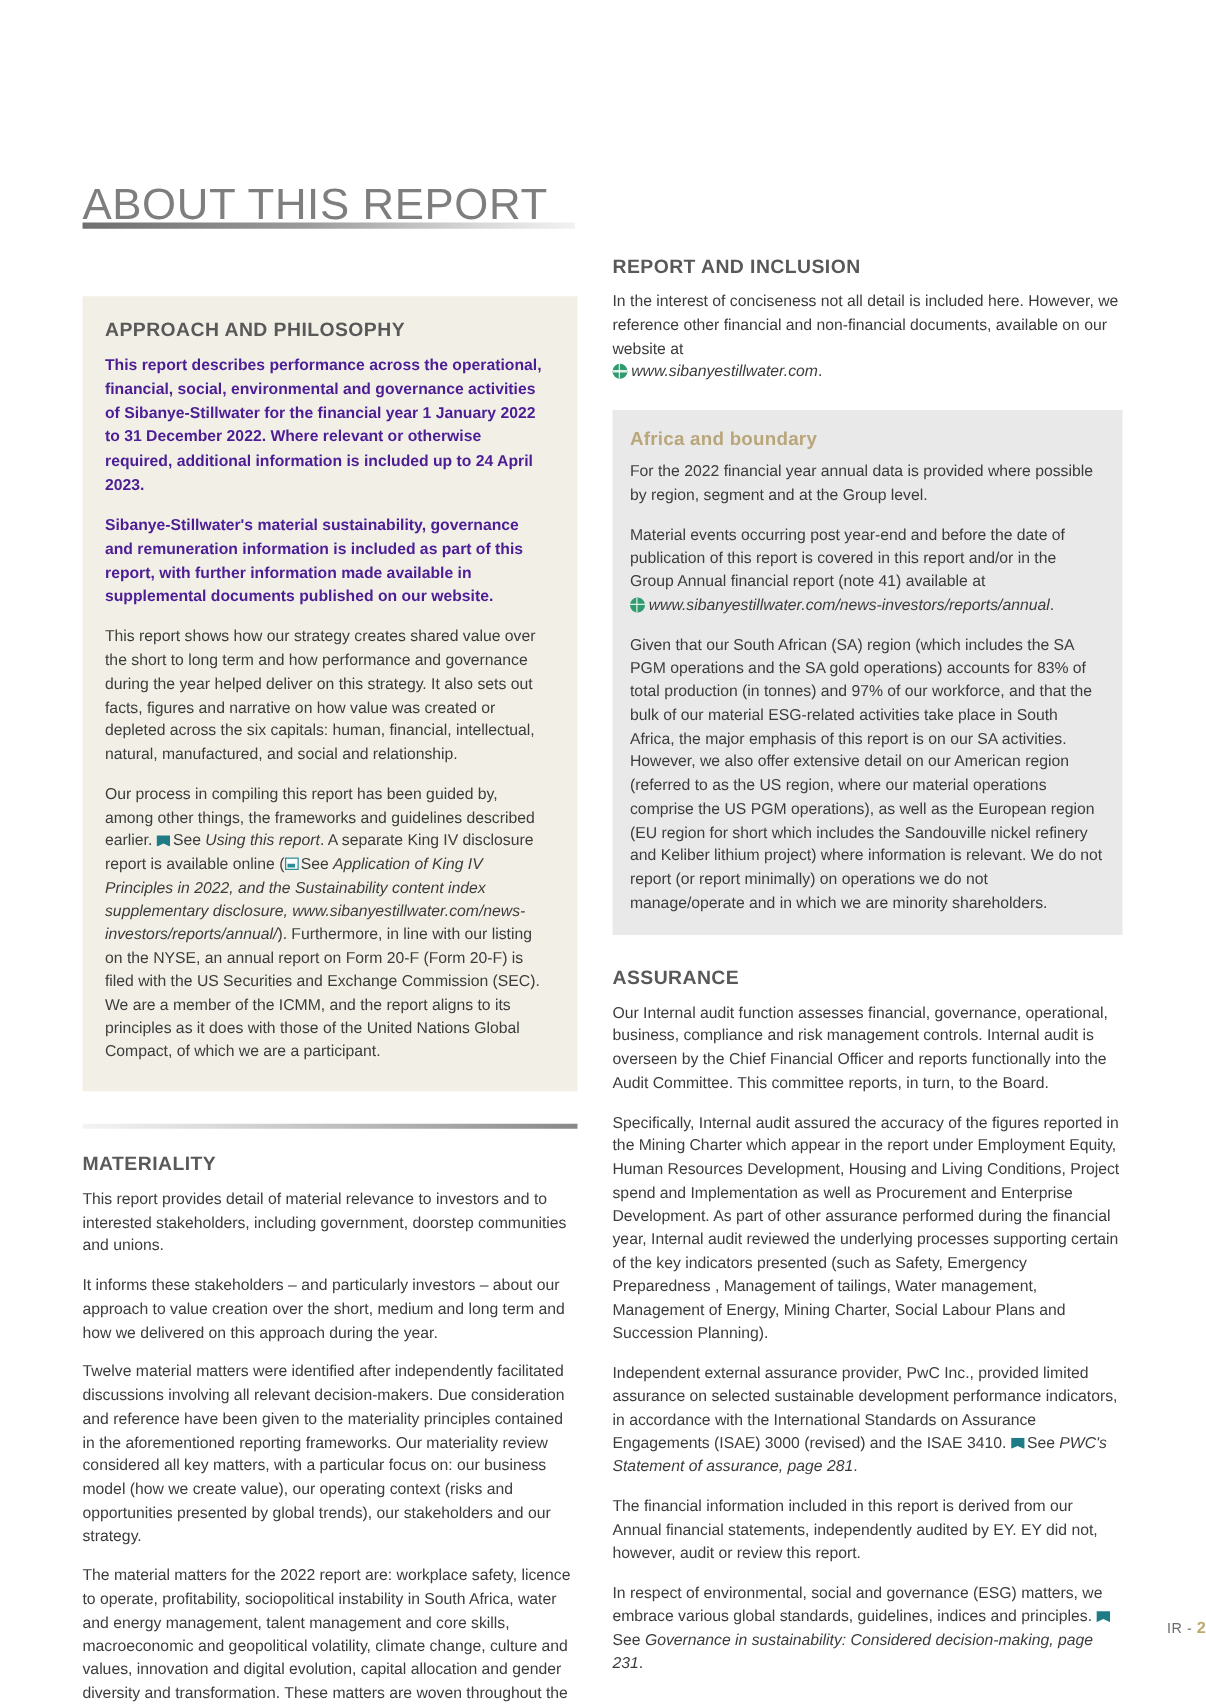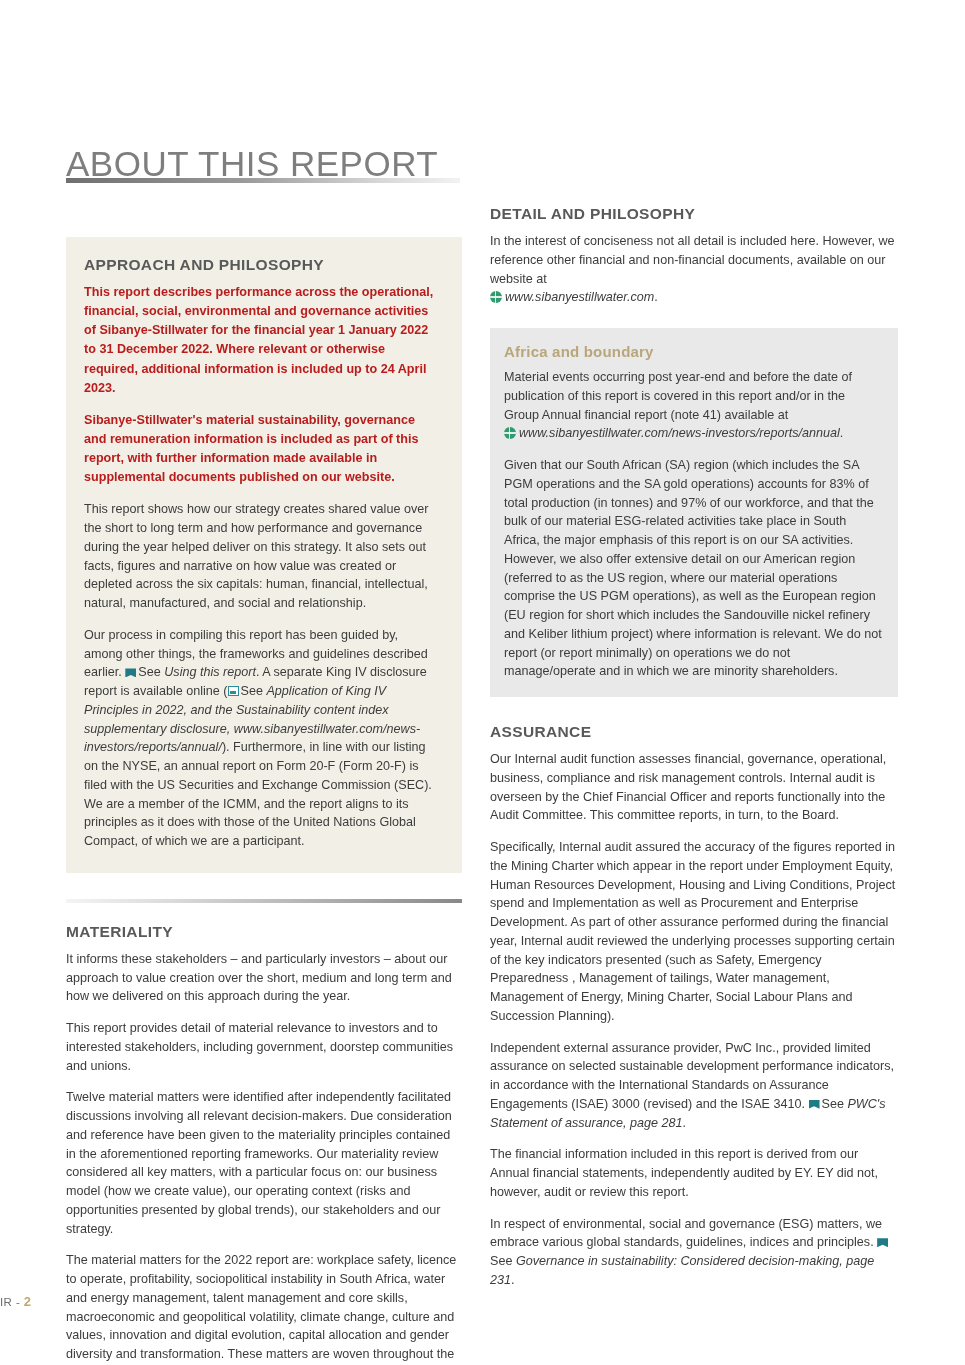--- a/index.html
+++ b/index.html
@@ -93,21 +93,21 @@
   
   p {
     margin: 0 0 13px 0;
     font-size: 12.6px;
     line-height: 1.49;
     color: #3c3c3c;
   }
   p:last-child { margin-bottom: 0; }
 
   p.gold {
-    color: #b91c1c;
+    color: #4c1d95;
     font-weight: bold;
     line-height: 1.52;
   }
 
   .italic { font-style: italic; }
 
   
   .mid-rule {
     width: 396px;
     height: 4px;
@@ -172,21 +172,21 @@
     background: #ffffff;
     opacity: 0.85;
   }
 
   
   .footer {
     position: absolute;
     left: 0;
     top: 1294px;
     width: 965px;
-    text-align: left;
+    text-align: right;
     font-size: 11.5px;
     color: #6d6d6d;
     letter-spacing: 0.4px;
   }
   .footer .pagenum {
     color: #c0a96d;
     font-weight: bold;
     font-size: 13px;
   }
 </style>
@@ -209,38 +209,39 @@
       <p>This report shows how our strategy creates shared value over the short to long term and how performance and governance during the year helped deliver on this strategy. It also sets out facts, figures and narrative on how value was created or depleted across the six capitals: human, financial, intellectual, natural, manufactured, and social and relationship.</p>
 
       <p><span>Our process in compiling this report has been guided by, among other things, the frameworks and guidelines described earlier.</span> <span class="icon-book"></span><span>See</span> <span class="italic">Using this report</span><span>. A separate King IV disclosure report is available online (</span><span class="icon-window"></span><span>See</span> <span class="italic">Application of King IV Principles in 2022, and the Sustainability content index supplementary disclosure, www.sibanyestillwater.com/news-investors/reports/annual/</span><span>). Furthermore, in line with our listing on the NYSE, an annual report on Form 20-F (Form 20-F) is filed with the US Securities and Exchange Commission (SEC). We are a member of the ICMM, and the report aligns to its principles as it does with those of the United Nations Global Compact, of which we are a participant.</span></p>
     </div>
 
     <div class="mid-rule"></div>
 
     <div class="section-block">
       <h2 class="sec-head">MATERIALITY</h2>
 
+      <p>This report provides detail of material relevance to investors and to interested stakeholders, including government, doorstep communities and unions.</p>
       <p>It informs these stakeholders – and particularly investors – about our approach to value creation over the short, medium and long term and how we delivered on this approach during the year.</p>
-      <p>This report provides detail of material relevance to investors and to interested stakeholders, including government, doorstep communities and unions.</p>
       <p>Twelve material matters were identified after independently facilitated discussions involving all relevant decision-makers. Due consideration and reference have been given to the materiality principles contained in the aforementioned reporting frameworks. Our materiality review considered all key matters, with a particular focus on: our business model (how we create value), our operating context (risks and opportunities presented by global trends), our stakeholders and our strategy.</p>
 
       <p><span>The material matters for the 2022 report are: workplace safety, licence to operate, profitability, sociopolitical instability in South Africa, water and energy management, talent management and core skills, macroeconomic and geopolitical volatility, climate change, culture and values, innovation and digital evolution, capital allocation and gender diversity and transformation. These matters are woven throughout the report. (</span><span class="icon-book"></span><span>See</span> <span class="italic">Our material matters, page 69</span><span>).</span></p>
     </div>
 
   </div>
 
   <div class="col-right">
 
     <div class="section-block">
-      <h2 class="sec-head">DETAIL AND PHILOSOPHY</h2>
+      <h2 class="sec-head">REPORT AND INCLUSION</h2>
       <p><span>In the interest of conciseness not all detail is included here. However, we reference other financial and non-financial documents, available on our website at</span><br><span class="icon-globe"></span><span class="italic">www.sibanyestillwater.com</span><span>.</span></p>
     </div>
 
     <div class="grey-box">
       <h3 class="box-head">Africa and boundary</h3>
+      <p>For the 2022 financial year annual data is provided where possible by region, segment and at the Group level.</p>
       <p><span>Material events occurring post year-end and before the date of publication of this report is covered in this report and/or in the Group Annual financial report (note 41) available at</span><br><span class="icon-globe"></span><span class="italic">www.sibanyestillwater.com/news-investors/reports/annual</span><span>.</span></p>
       <p>Given that our South African (SA) region (which includes the SA PGM operations and the SA gold operations) accounts for 83% of total production (in tonnes) and 97% of our workforce, and that the bulk of our material ESG-related activities take place in South Africa, the major emphasis of this report is on our SA activities. However, we also offer extensive detail on our American region (referred to as the US region, where our material operations comprise the US PGM operations), as well as the European region (EU region for short which includes the Sandouville nickel refinery and Keliber lithium project) where information is relevant. We do not report (or report minimally) on operations we do not manage/operate and in which we are minority shareholders.</p>
     </div>
 
     <div class="section-block" style="margin-top:26px;">
       <h2 class="sec-head">ASSURANCE</h2>
       <p>Our Internal audit function assesses financial, governance, operational, business, compliance and risk management controls. Internal audit is overseen by the Chief Financial Officer and reports functionally into the Audit Committee. This committee reports, in turn, to the Board.</p>
       <p>Specifically, Internal audit assured the accuracy of the figures reported in the Mining Charter which appear in the report under Employment Equity, Human Resources Development, Housing and Living Conditions, Project spend and Implementation as well as Procurement and Enterprise Development. As part of other assurance performed during the financial year, Internal audit reviewed the underlying processes supporting certain of the key indicators presented (such as Safety, Emergency Preparedness , Management of tailings, Water management, Management of Energy, Mining Charter, Social Labour Plans and Succession Planning).</p>
 
       <p><span>Independent external assurance provider, PwC Inc., provided limited assurance on selected sustainable development performance indicators, in accordance with the International Standards on Assurance Engagements (ISAE) 3000 (revised) and the ISAE 3410.</span> <span class="icon-book"></span><span>See</span> <span class="italic">PWC's Statement of assurance, page 281</span><span>.</span></p>

